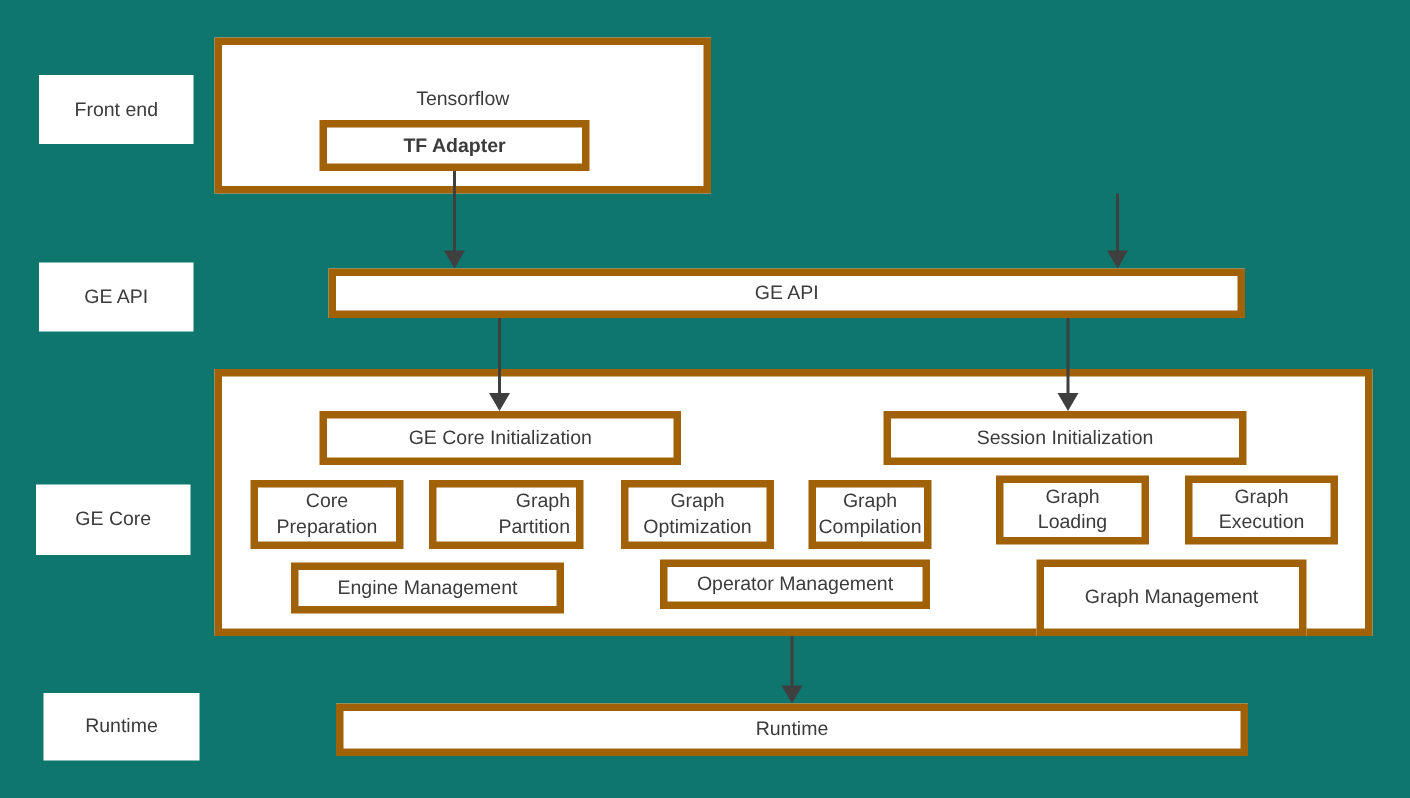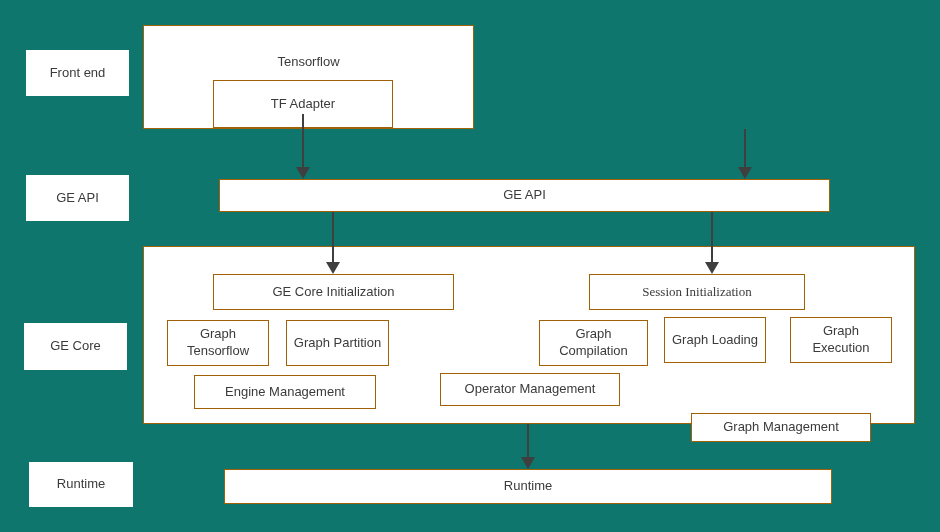--- a/index.html
+++ b/index.html
@@ -10,21 +10,21 @@
     position: relative;
     width: 940px; height: 532px;
     background: #0f766e;
     font-family: "Liberation Sans", sans-serif;
     overflow: hidden;
   }
   .node {
     position: absolute;
     box-sizing: border-box;
     background: #ffffff;
-    border: 1px solid #a16207;
+    border: 5px solid #a16207;
     color: #3b3b3b;
     display: flex;
     align-items: center;
     justify-content: center;
     text-align: center;
     font-size: 13px;
     line-height: 1.3;
     padding: 0 4px;
   }
   .side-label {
@@ -61,39 +61,40 @@
 <div class="stage">
 
   <div class="node side-label" style="left:26px; top:50px; width:103px; height:46px;">Front end</div>
   <div class="node side-label" style="left:26px; top:175px; width:103px; height:46px;">GE API</div>
   <div class="node side-label" style="left:24px; top:323px; width:103px; height:47px;">GE Core</div>
   <div class="node side-label" style="left:29px; top:462px; width:104px; height:45px;">Runtime</div>
 
   <div class="node container-box" style="left:143px; top:25px; width:331px; height:104px;">
     <div class="container-title">Tensorflow</div>
   </div>
-  <div class="node" style="left:213px; top:80px; width:180px; height:48px;">TF Adapter</div>
+  <div class="node" style="left:213px; top:80px; width:180px; height:34px;font-weight:bold;">TF Adapter</div>
 
 
   <div class="node" style="left:219px; top:179px; width:611px; height:33px;">GE API</div>
 
   <div class="node container-box" style="left:143px; top:246px; width:772px; height:178px;"></div>
 
   <div class="node" style="left:213px; top:274px; width:241px; height:36px;">GE Core Initialization</div>
-  <div class="node" style="left:589px; top:274px; width:216px; height:36px;font-family:Liberation Serif, serif;">Session Initialization</div>
+  <div class="node" style="left:589px; top:274px; width:242px; height:36px;">Session Initialization</div>
 
-  <div class="node" style="left:167px; top:320px; width:102px; height:46px;">Graph Tensorflow</div>
+  <div class="node" style="left:167px; top:320px; width:102px; height:46px;">Core Preparation</div>
   <div class="node" style="left:286px; top:320px; width:103px; height:46px;text-align:right;">Graph Partition</div>
-  <div class="node" style="left:539px; top:320px; width:109px; height:46px;">Graph Compilation</div>
+  <div class="node" style="left:414px; top:320px; width:102px; height:46px;">Graph Optimization</div>
+  <div class="node" style="left:539px; top:320px; width:82px; height:46px;">Graph Compilation</div>
   <div class="node" style="left:664px; top:317px; width:102px; height:46px;">Graph Loading</div>
   <div class="node" style="left:194px; top:375px; width:182px; height:34px;">Engine Management</div>
 
   <div class="node" style="left:790px; top:317px; width:102px; height:46px;">Graph Execution</div>
   <div class="node" style="left:440px; top:373px; width:180px; height:33px;">Operator Management</div>
-  <div class="node" style="left:691px; top:373px; width:180px; height:29px;margin-top:40px;">Graph Management</div>
+  <div class="node" style="left:691px; top:373px; width:180px; height:51px;">Graph Management</div>
 
   <div class="node" style="left:224px; top:469px; width:608px; height:35px;">Runtime</div>
 
   <div class="arrow-line" style="left:302px; top:114px; height:54px;"></div>
   <div class="arrow-head" style="left:296px; top:167px;"></div>
 
   <div class="arrow-line" style="left:744px; top:129px; height:39px;"></div>
   <div class="arrow-head" style="left:738px; top:167px;"></div>
 
   <div class="arrow-line" style="left:332px; top:212px; height:51px;"></div>

